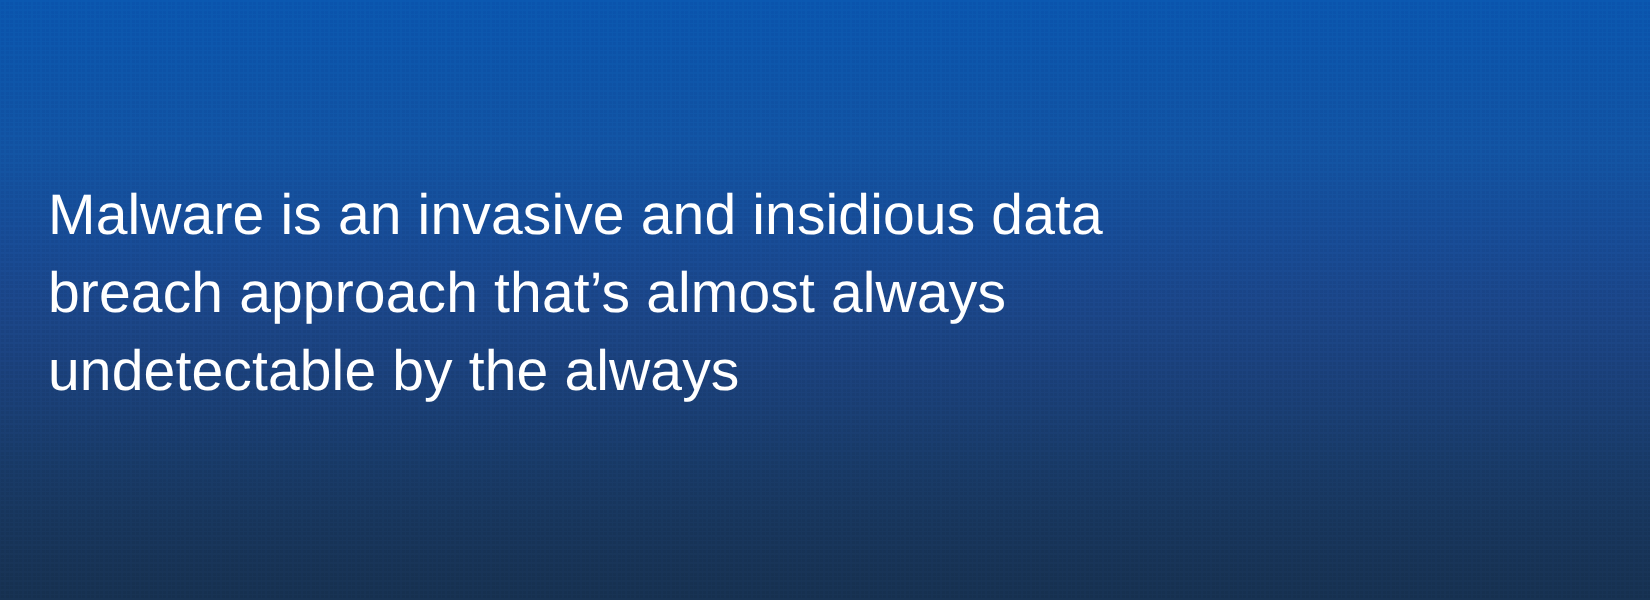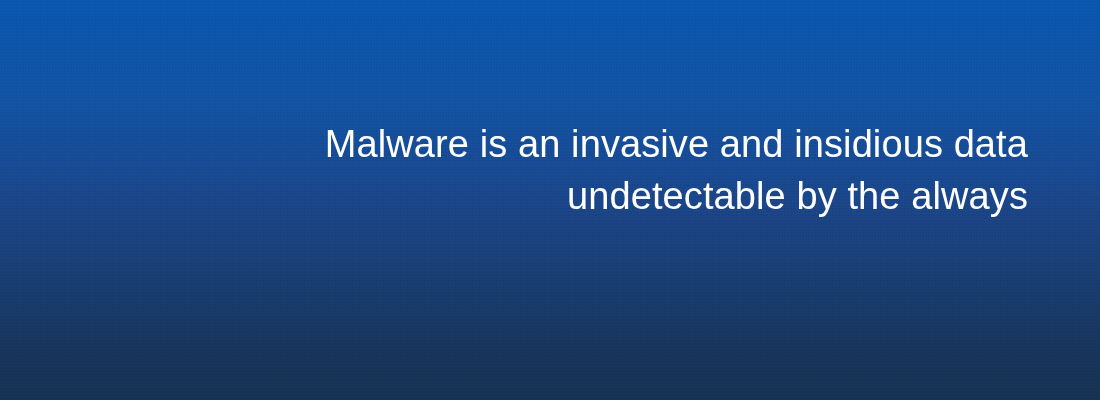--- a/index.html
+++ b/index.html
@@ -57,24 +57,24 @@
         rgba(0,0,0,0) 1px,
         rgba(0,0,0,0) 3px
       );
     mix-blend-mode: overlay;
   }
 
   
   .quote-block {
     position: absolute;
     left: 0;
-    right: 12px;
+    right: 0;
     top: 118px;
-    padding: 0 60px;
-    text-align: right;
+    padding: 0 32px;
+    text-align: left;
     box-sizing: border-box;
   }
   .quote-line {
     display: block;
     color: #ffffff;
     font-family: "Liberation Sans", sans-serif;
     font-size: 38px;
     font-weight: 400;
     line-height: 52px;
     letter-spacing: 0.1px;
@@ -83,16 +83,17 @@
 </style>
 </head>
 <body>
 
 <div class="slide">
 
   <div class="slide-noise"></div>
 
   <div class="quote-block">
     <span class="quote-line">Malware is an invasive and insidious data</span>
+    <span class="quote-line">breach approach that’s almost always</span>
     <span class="quote-line">undetectable by the always</span>
   </div>
 
 </div>
 
 </body></html>

